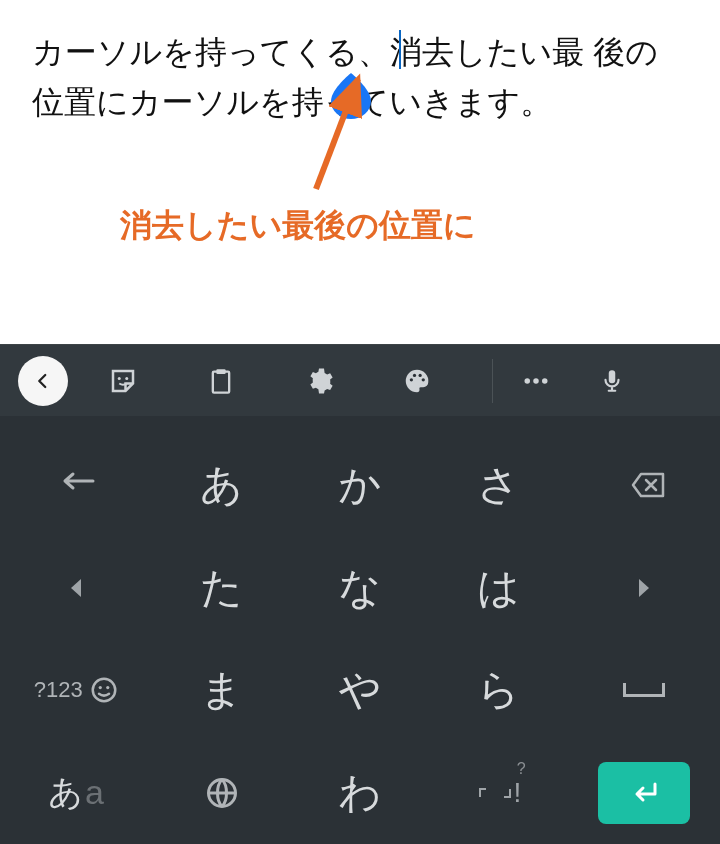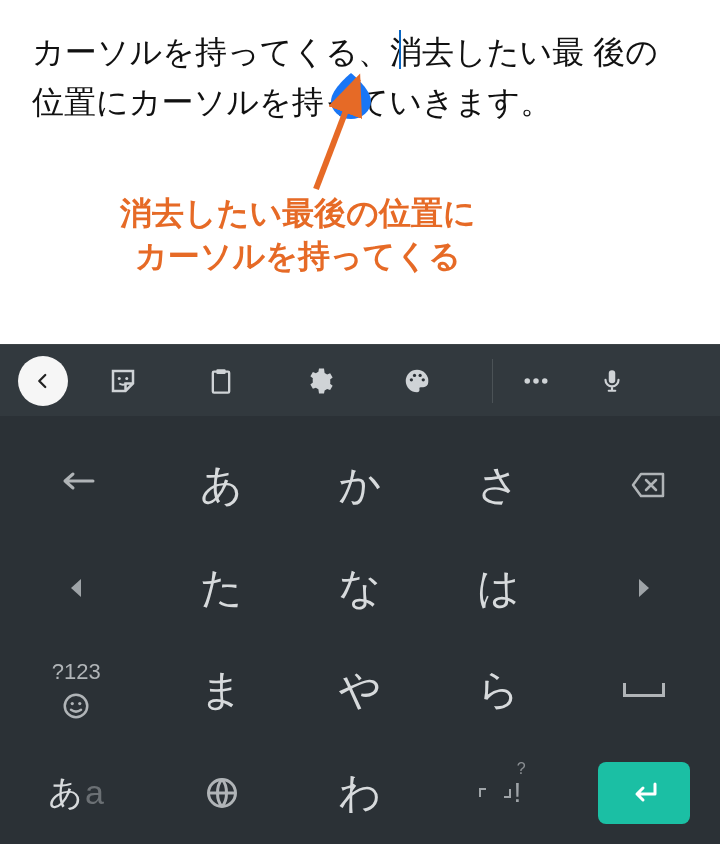--- a/index.html
+++ b/index.html
@@ -29,21 +29,21 @@
     .cursor-handle {
       position: absolute;
       left: 331px;
       top: 73px;
       width: 40px;
       height: 46px;
     }
     .annotation {
       position: absolute;
       left: 120px;
-      top: 192px;
+      top: 204px;
       text-align: center;
       font-size: 32px;
       font-weight: bold;
       color: #e66a26;
       line-height: 1.35;
     }
     .arrow {
       position: absolute;
       left: 296px;
       top: 67px;
@@ -119,21 +119,21 @@
       border-radius: 8px;
       display: flex;
       align-items: center;
       justify-content: center;
       color: #fff;
     }
     .space-sym { width: 42px; height: 14px; border-left: 3px solid #b0b4b7; border-right: 3px solid #b0b4b7; border-bottom: 3px solid #b0b4b7; }
     .lang-toggle { display: flex; align-items: baseline; gap: 2px; }
     .lang-toggle .ja { color: #d7dadc; font-size: 34px; }
     .lang-toggle .en { color: #6b7074; font-size: 34px; }
-    .mode123 { display:flex; gap:6px;flex-direction:column; }
+    .mode123 { display:flex; gap:6px; }
     .mode123 .t123 { font-size: 22px; color: #b0b4b7; }
     .brackets {
       display: flex;
       align-items: baseline;
       gap: 6px;
       color: #9fa4a8;
       font-size: 22px;
     }
   </style>
 </head>
@@ -151,21 +151,20 @@
   <svg class="arrow" width="80" height="130">
     <defs>
       <marker id="ah" markerWidth="10" markerHeight="10" refX="6" refY="3" orient="auto">
         <path d="M0,0 L7,3 L0,6 Z" fill="#e66a26"></path>
       </marker>
     </defs>
     <line x1="20" y1="122" x2="62" y2="12" stroke="#e66a26" stroke-width="6" marker-end="url(#ah)"></line>
   </svg>
   <div class="annotation">
     <div>消去したい最後の位置に</div>
-    <div>カーソルを持ってくる</div>
   </div>
 </div>
 
 <div class="kb">
   <div class="kb-top">
     <div class="back-btn">
       <svg width="18" height="18" viewBox="0 0 24 24">
           <path d="M15 4 L7 12 L15 20" stroke="#222" stroke-width="3" fill="none" stroke-linecap="round" stroke-linejoin="round"></path>
         </svg>
     </div>

